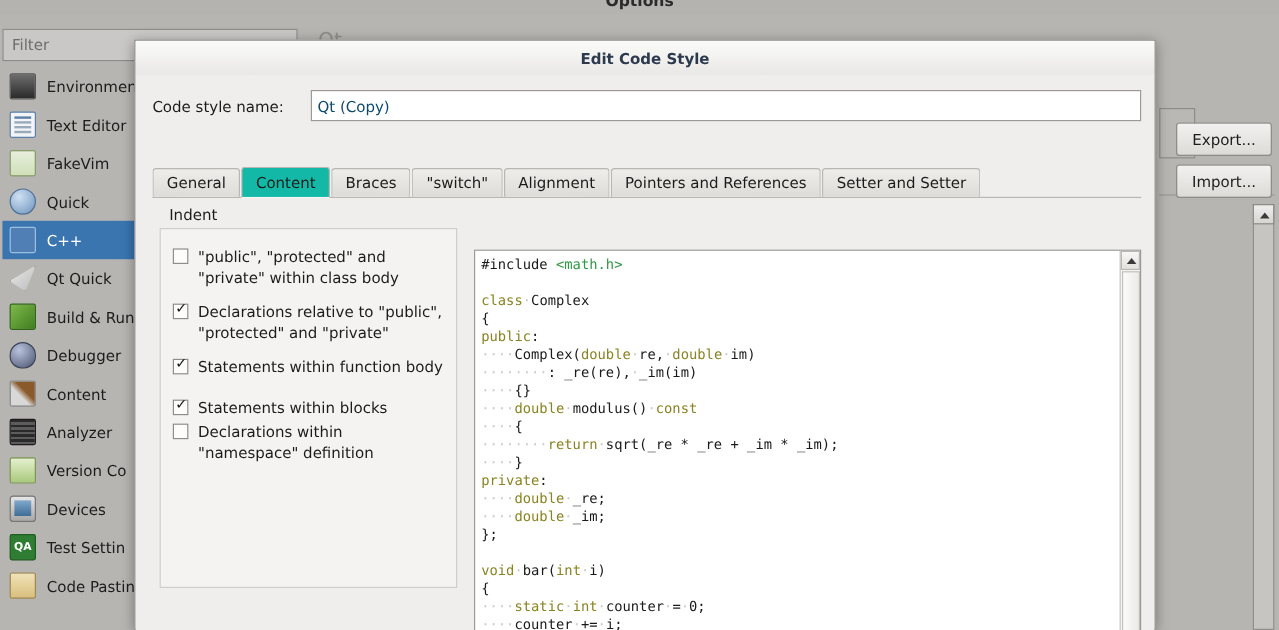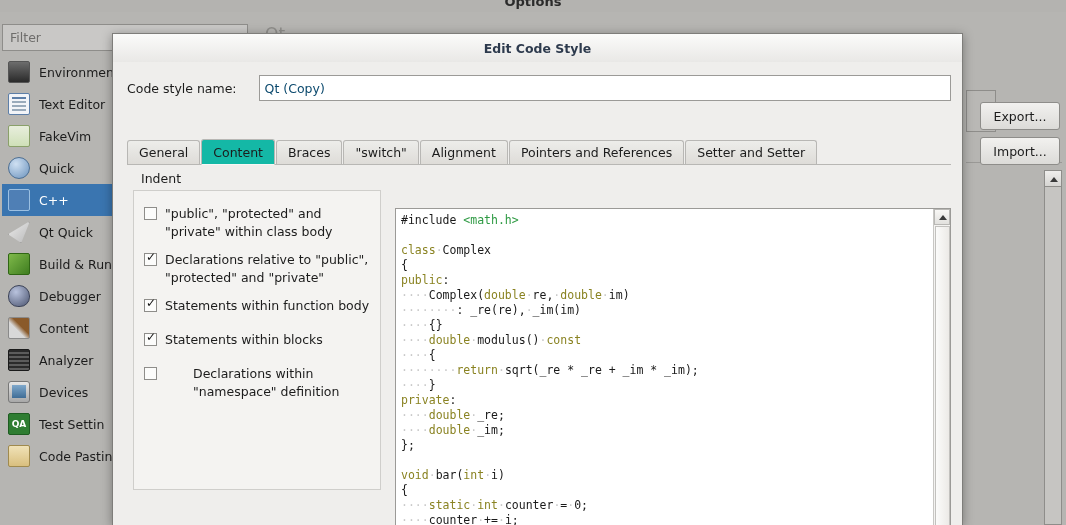--- a/index.html
+++ b/index.html
@@ -179,20 +179,24 @@
         </div>
         <div class="side-item">
           <div class="ico ico-dsn"></div>
           <div class="side-label">Content</div>
         </div>
         <div class="side-item">
           <div class="ico ico-anl"></div>
           <div class="side-label">Analyzer</div>
         </div>
         <div class="side-item">
+          <div class="ico ico-vcs"></div>
+          <div class="side-label">Version Co</div>
+        </div>
+        <div class="side-item">
           <div class="ico ico-dev"></div>
           <div class="side-label">Devices</div>
         </div>
         <div class="side-item">
           <div class="ico ico-qa">QA</div>
           <div class="side-label">Test Settin</div>
         </div>
         <div class="side-item">
           <div class="ico ico-paste"></div>
           <div class="side-label">Code Pastin</div>
@@ -244,21 +248,21 @@
               <div class="cb-label">Declarations relative to "public",<br>"protected" and "private"</div>
             </div>
             <div class="cb-row" style="top: 106px;">
               <div class="cb checked"></div>
               <div class="cb-label">Statements within function body</div>
             </div>
             <div class="cb-row" style="top: 140px;">
               <div class="cb checked"></div>
               <div class="cb-label">Statements within blocks</div>
             </div>
-            <div class="cb-row" style="top: 174px; gap: 28px;">
+            <div class="cb-row" style="top: 160px;">
               <div class="cb"></div>
               <div class="cb-label">Declarations within<br>"namespace" definition</div>
             </div>
           </div>
 
         <div class="preview">
           <div class="code" id="code"><div><span>#include </span><span class="str">&lt;math.h&gt;</span></div><div>&nbsp;</div><div><span class="kw">class</span><span class="ws">·</span><span>Complex</span></div><div><span>{</span></div><div><span class="kw">public</span><span>:</span></div><div><span class="ws">····</span><span>Complex(</span><span class="kw">double</span><span class="ws">·</span><span>re,</span><span class="ws">·</span><span class="kw">double</span><span class="ws">·</span><span>im)</span></div><div><span class="ws">········</span><span>: _re(re),</span><span class="ws">·</span><span>_im(im)</span></div><div><span class="ws">····</span><span>{}</span></div><div><span class="ws">····</span><span class="kw">double</span><span class="ws">·</span><span>modulus()</span><span class="ws">·</span><span class="kw">const</span></div><div><span class="ws">····</span><span>{</span></div><div><span class="ws">········</span><span class="kw">return</span><span class="ws">·</span><span>sqrt(_re * _re + _im * _im);</span></div><div><span class="ws">····</span><span>}</span></div><div><span class="kw">private</span><span>:</span></div><div><span class="ws">····</span><span class="kw">double</span><span class="ws">·</span><span>_re;</span></div><div><span class="ws">····</span><span class="kw">double</span><span class="ws">·</span><span>_im;</span></div><div><span>};</span></div><div>&nbsp;</div><div><span class="kw">void</span><span class="ws">·</span><span>bar(</span><span class="kw">int</span><span class="ws">·</span><span>i)</span></div><div><span>{</span></div><div><span class="ws">····</span><span class="kw">static</span><span class="ws">·</span><span class="kw">int</span><span class="ws">·</span><span>counter</span><span class="ws">·</span><span>=</span><span class="ws">·</span><span>0;</span></div><div><span class="ws">····</span><span>counter</span><span class="ws">·</span><span>+=</span><span class="ws">·</span><span>i;</span></div></div>
           <div class="pv-scroll">
             <div class="pv-scroll-up"></div>
             <div class="pv-thumb"></div>

